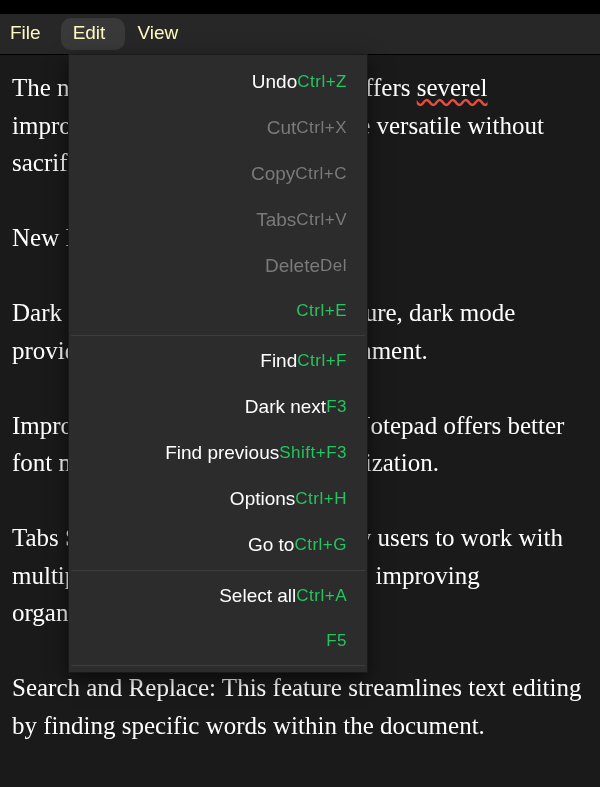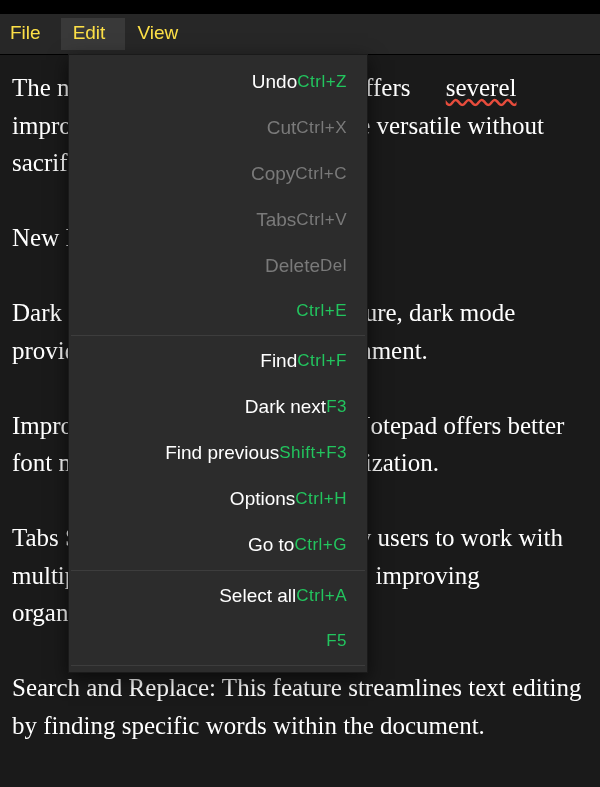--- a/index.html
+++ b/index.html
@@ -21,27 +21,28 @@
       width: 100%;
     }
     .menubar {
       display: flex;
       gap: 0;
       padding: 4px 0;
       background: #272727;
       border-bottom: 1px solid #000;
     }
     .menubar-item {
-      color: #fde047;
+      color: #fef9c3;
       font-size: 19px;
       padding: 4px 20px 6px 12px;
       cursor: default;
     }
     .menubar-item.open {
       background: #393939;
+      border-radius: 10px;
     }
     .menubar-item:first-child {
       padding-left: 10px;
     }
     .dropdown {
       position: absolute;
       left: 68px;
       top: 54px;
       width: 300px;
       background: #2c2c2c;
@@ -85,21 +86,20 @@
       font-size: 25px;
       line-height: 1.5;
       white-space: pre-wrap;
       overflow: hidden;
       z-index: 1;
     }
     .misspell {
       text-decoration: underline wavy #e74c3c;
       text-decoration-skip-ink: none;
       text-underline-offset: 2px;
-      margin-left: 29px;
     }
   </style>
 </head>
 <body>
 
 <div class="titlebar-strip"></div>
 
 <div class="menubar">
   <div class="menubar-item">File</div>
   <div class="menubar-item open">Edit</div>

